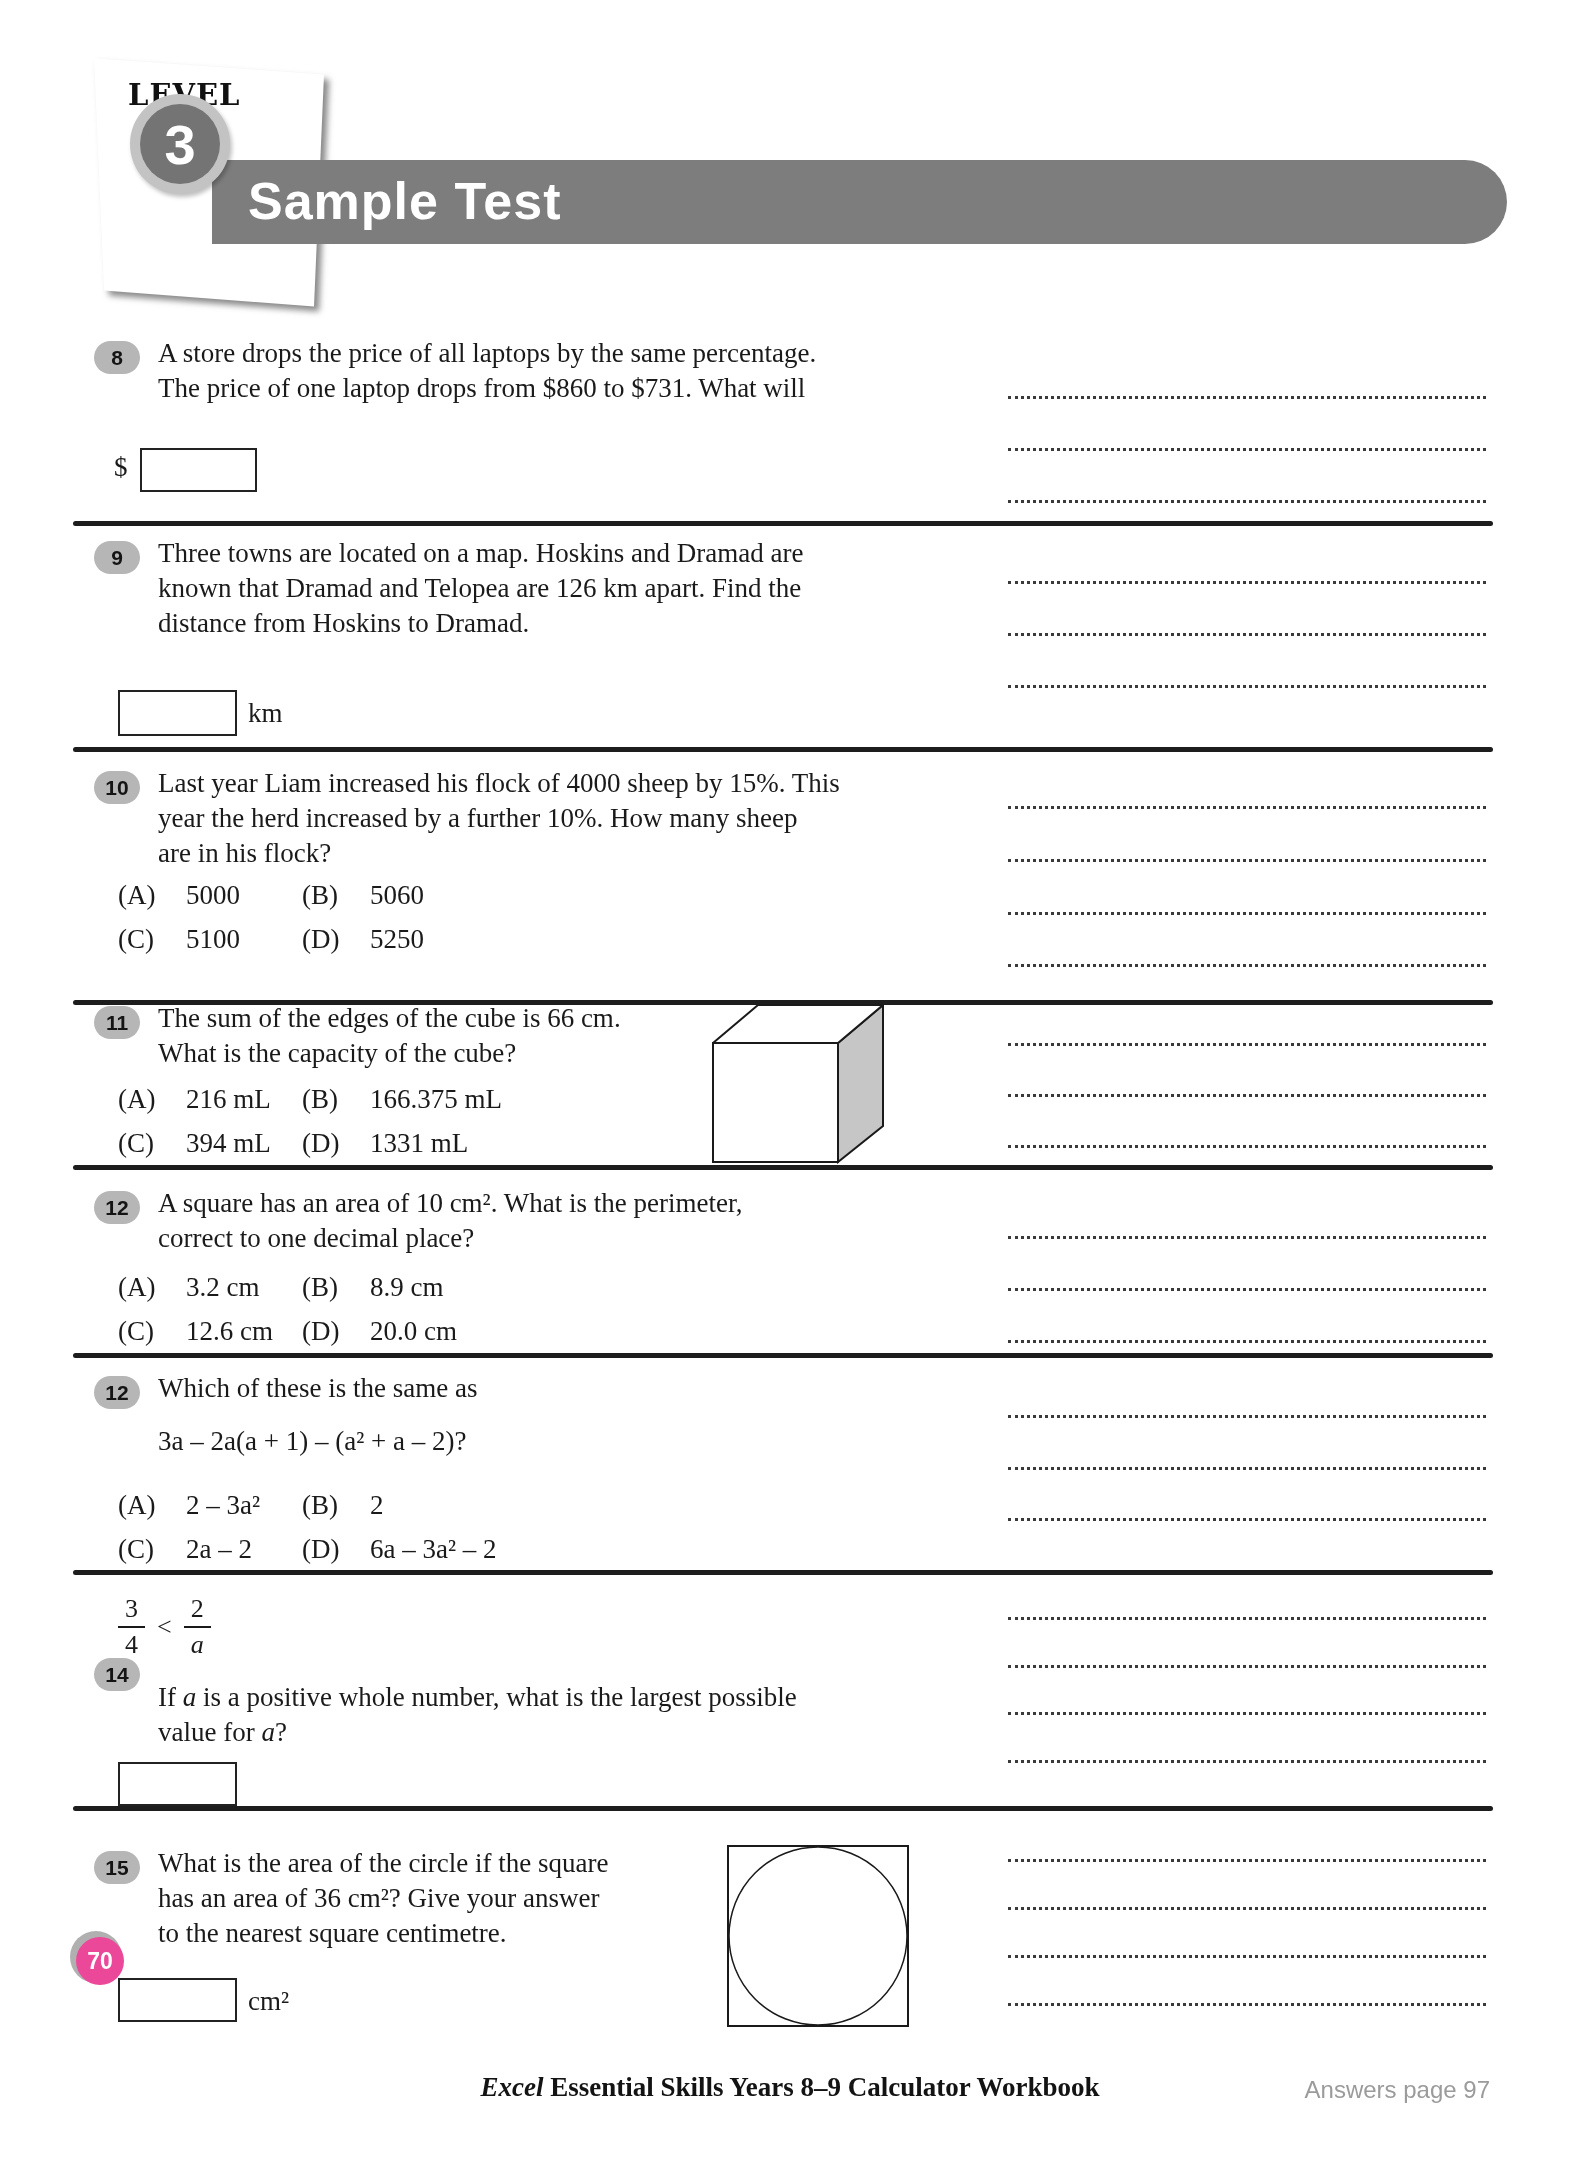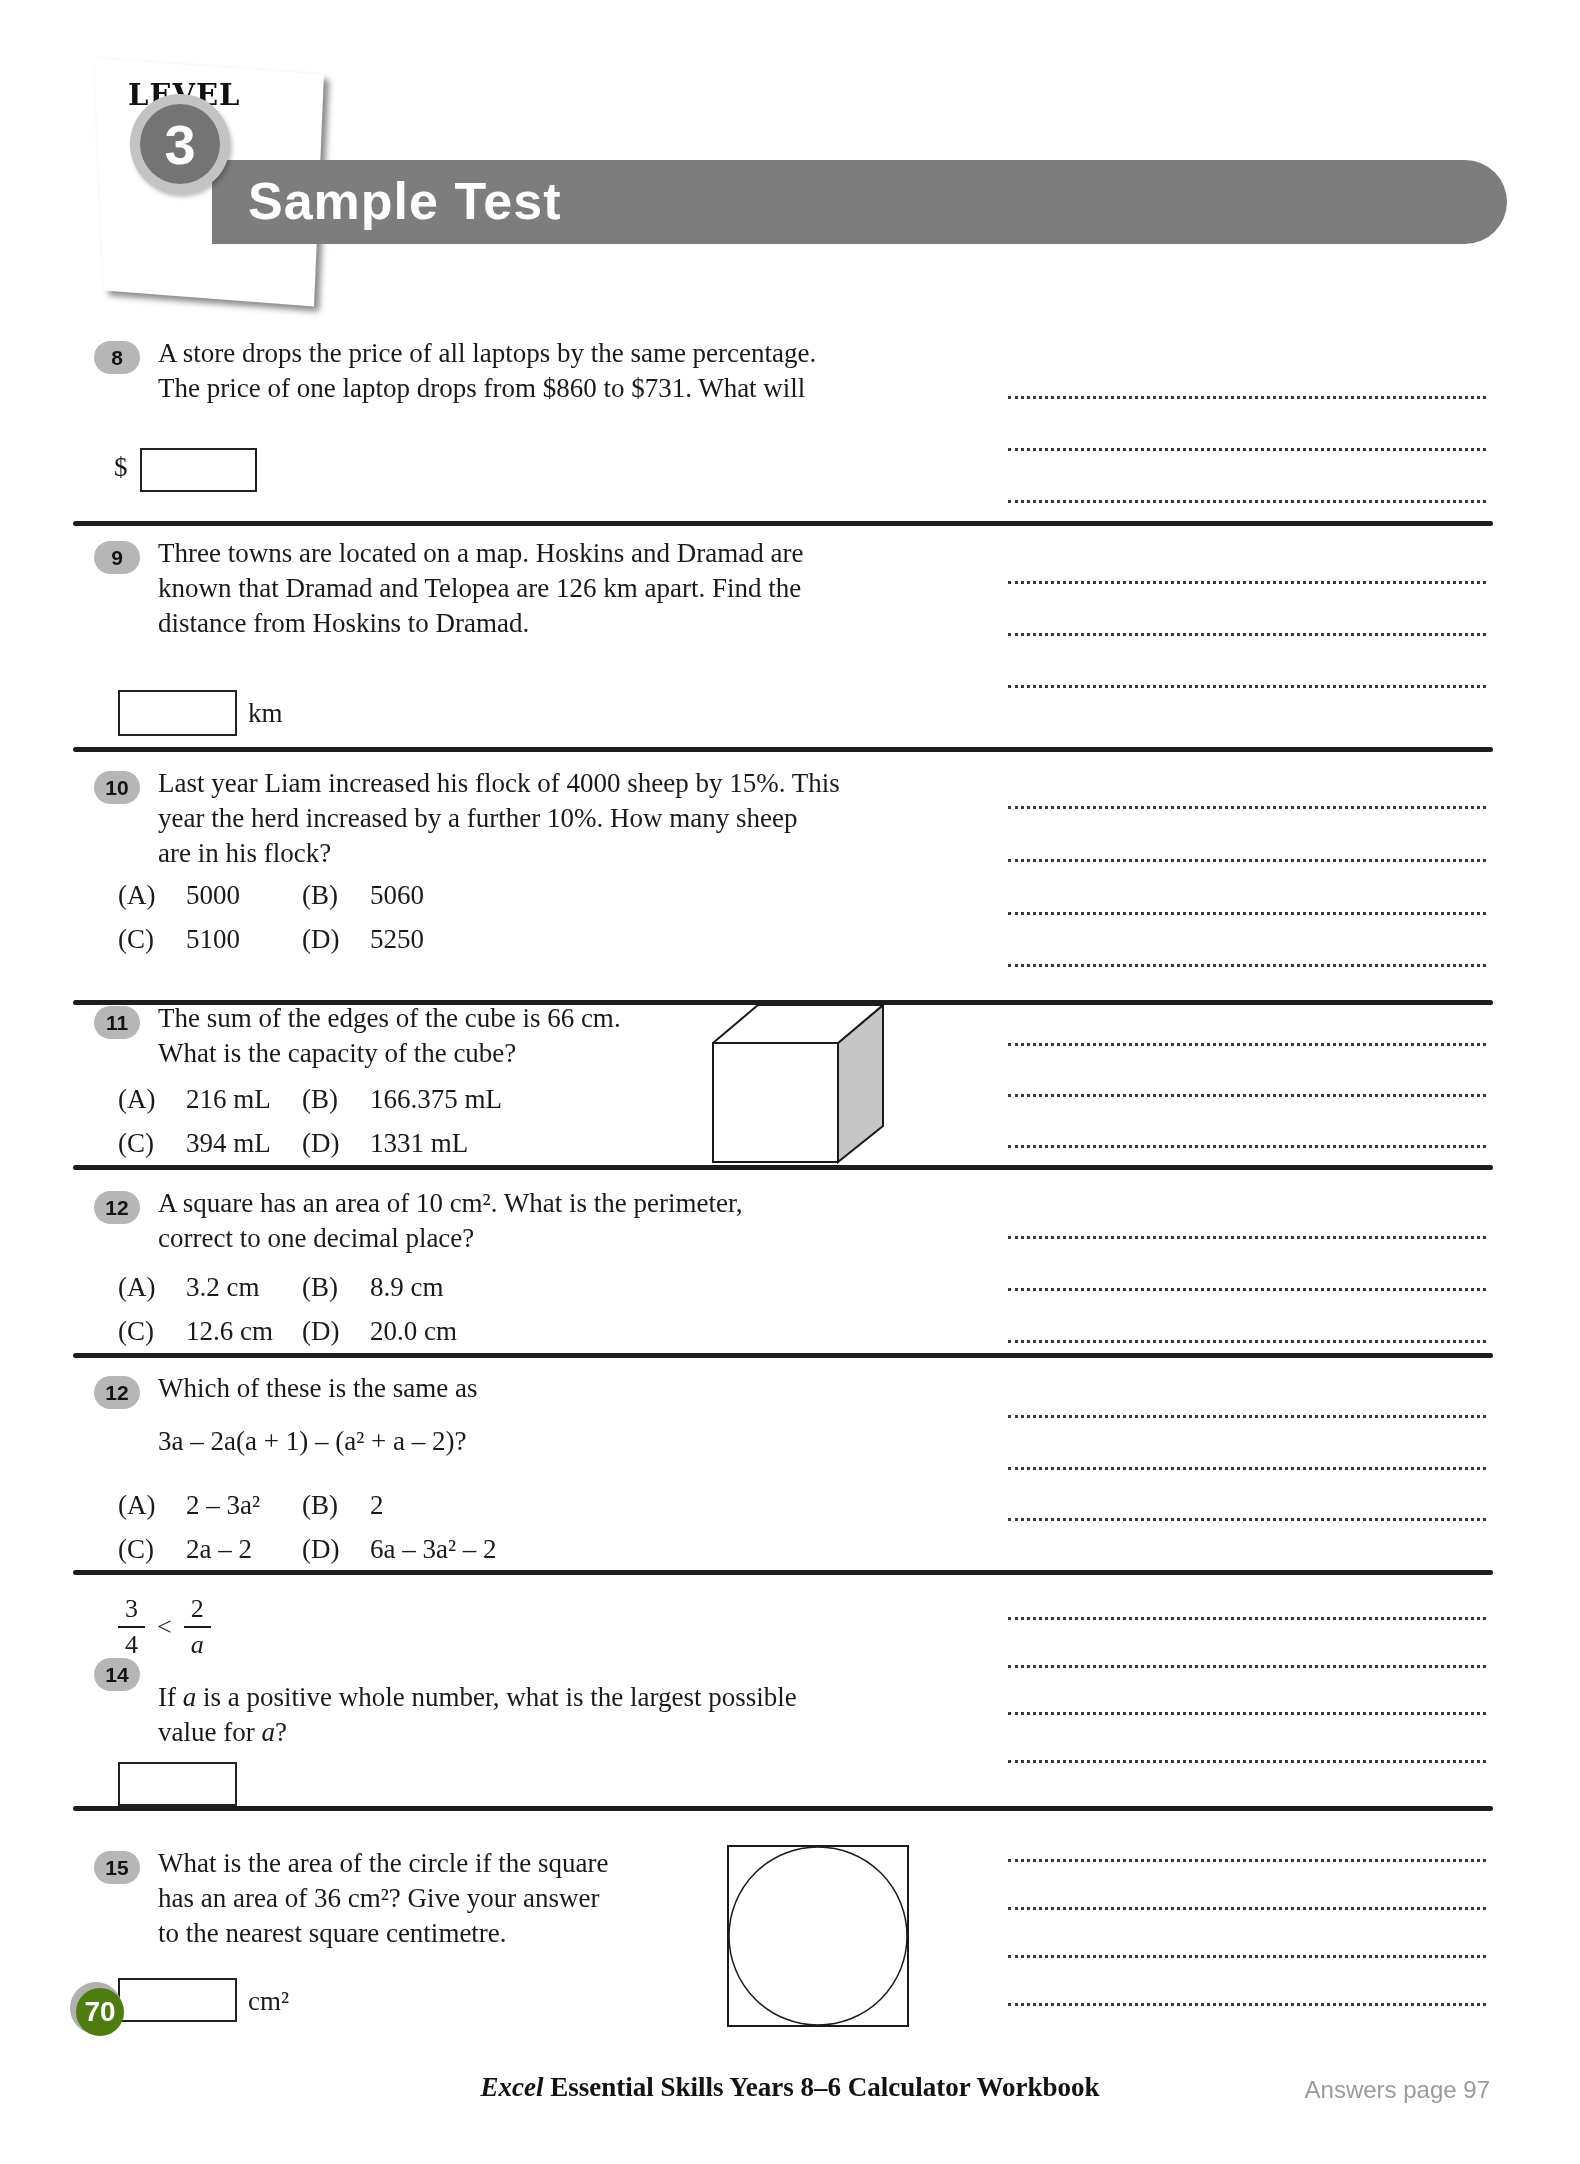--- a/index.html
+++ b/index.html
@@ -74,26 +74,26 @@
   .opt-v2 { position:absolute; left:370px; font-size:27px; }
   .unit { font-size:27px; }
   .frac-row { position:absolute; left:118px; top:1594px; display:flex; align-items:center; gap:12px; font-size:26px; }
   .frac { display:inline-block; text-align:center; }
   .frac .num { display:block; padding:0 7px 2px 7px; border-bottom:2px solid #1a1a1a; }
   .frac .den { display:block; padding:2px 7px 0 7px; }
   .it { font-style:italic; }
 
   
   .pageno {
-    position:absolute; left:76px; top:1988px; width:48px; height:48px;
-    border-radius:50%; background:#4d7c0f;
+    position:absolute; left:76px; top:1937px; width:48px; height:48px;
+    border-radius:50%; background:#ec4899;
     box-shadow:-4px -4px 0 2px #b0b0b0;
     display:flex; align-items:center; justify-content:center;
     font-family:"Liberation Sans","DejaVu Sans",sans-serif;
-    font-weight:bold; font-size:28px; color:#ffffff; z-index:2;
+    font-weight:bold; font-size:23px; color:#ffffff; z-index:2;
   }
   .foot-title {
     position:absolute; left:0; top:2072px; width:1580px; text-align:center;
     font-family:"Liberation Serif","DejaVu Serif",serif;
     font-weight:bold; font-size:27px; color:#131313;
   }
   .foot-answers {
     position:absolute; left:1200px; top:2076px; width:290px; text-align:right;
     font-family:"Liberation Sans","DejaVu Sans",sans-serif;
     font-size:24px; color:#9b9b9b;
@@ -269,16 +269,16 @@
   <svg class="abs" style="left:727px; top:1845px" width="182" height="182" viewBox="0 0 182 182">
     <rect x="1" y="1" width="180" height="180" fill="none" stroke="#1a1a1a" stroke-width="2"></rect>
     <circle cx="91" cy="91" r="89" fill="none" stroke="#1a1a1a" stroke-width="1.5"></circle>
   </svg>
   <div class="ansline" style="top:1859px"></div>
   <div class="ansline" style="top:1907px"></div>
   <div class="ansline" style="top:1955px"></div>
   <div class="ansline" style="top:2003px"></div>
 
   <div class="pageno">70</div>
-  <div class="foot-title"><span class="it">Excel</span><span> Essential Skills Years 8–6 Calculator Workbook</span></div>
+  <div class="foot-title"><span class="it">Excel</span><span> Essential Skills Years 8–9 Calculator Workbook</span></div>
   <div class="foot-answers">Answers page 97</div>
 
 </div>
 
 </body></html>

